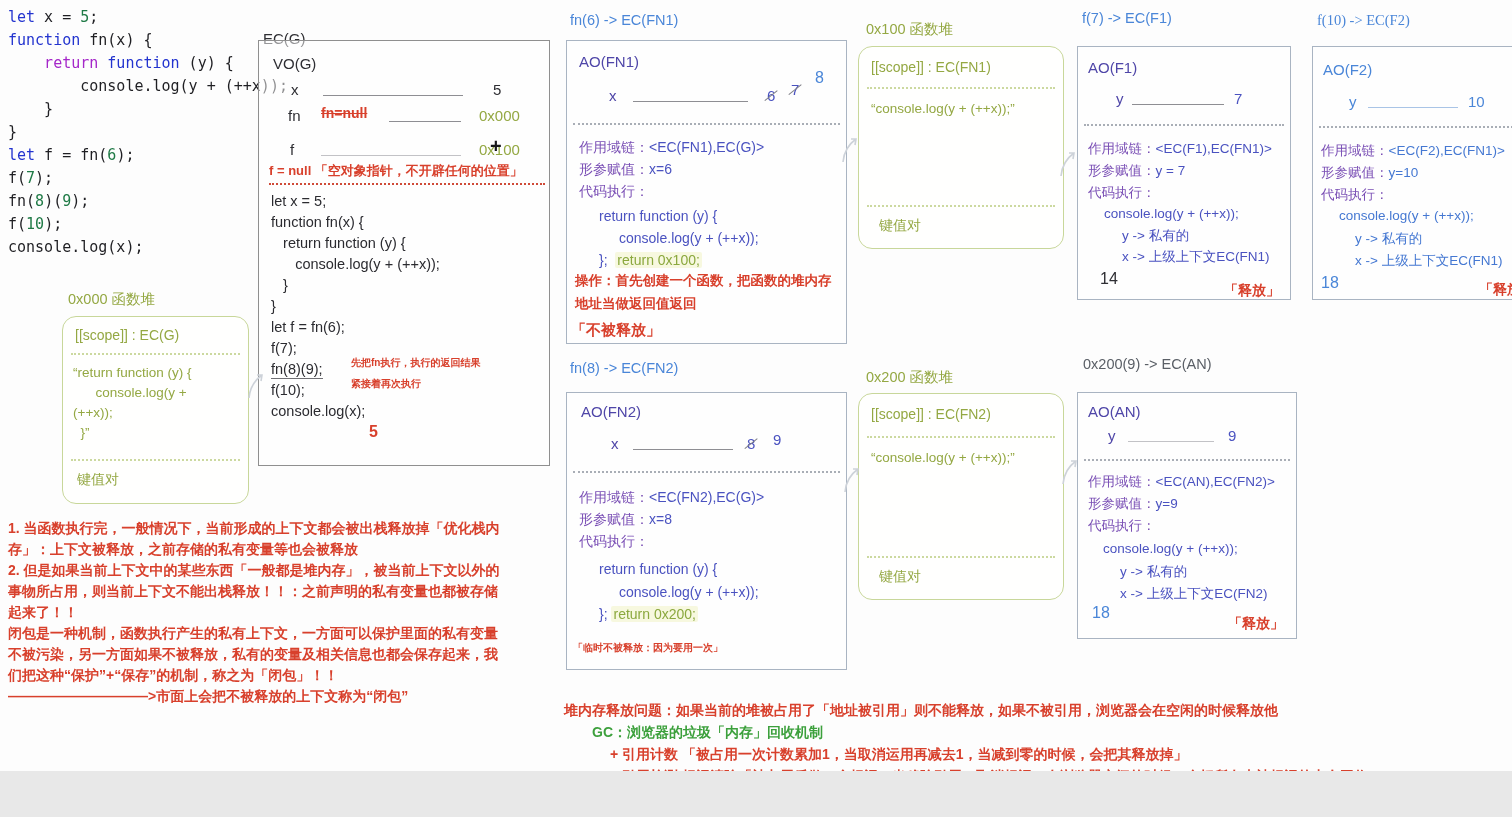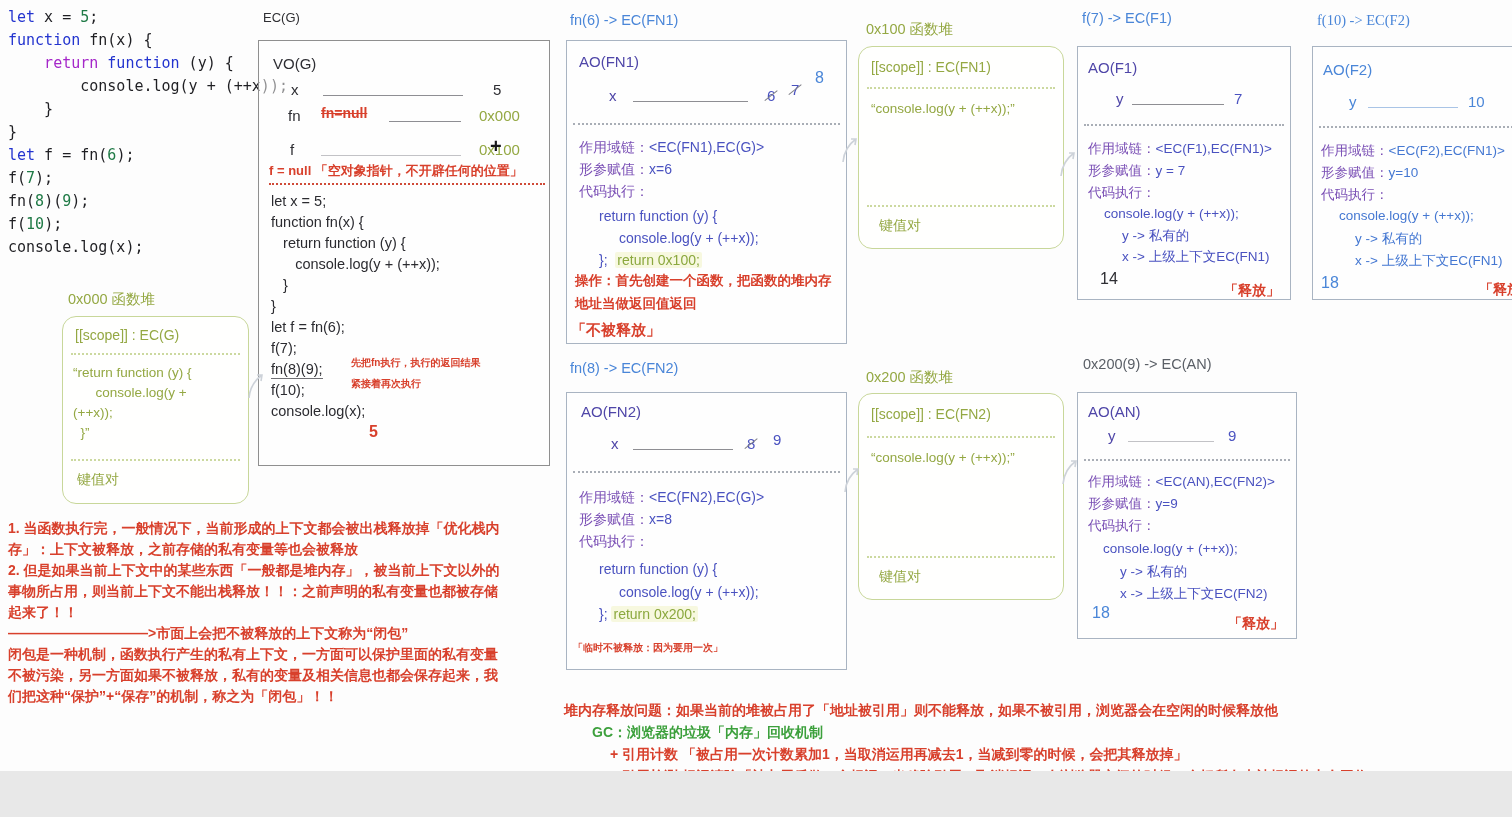--- a/index.html
+++ b/index.html
@@ -11,21 +11,21 @@
            font-size:15px;line-height:23px;color:#1f1f23;}
   .srcline{white-space:pre;}
   .kw{color:#2334cf;}
   .ret{color:#a527c9;}
   .num{color:#1f7a46;}
   
   .box{position:absolute;border:1.4px solid #a9b4c2;background:rgba(255,255,255,.5);}
   .ecgbox{border:1.5px solid #8f8f8f;}
   .gbox{position:absolute;border:1.7px solid #c8d79a;border-radius:14px;background:#fffffe;}
   .hd-blue{position:absolute;font-size:14.5px;color:#4a86d8;white-space:pre;}
-  .hd-dark{position:absolute;font-size:13px;color:#2f2f33;white-space:pre;}
+  .hd-dark{position:absolute;font-size:15px;color:#2f2f33;white-space:pre;margin-top:20px;}
   .hd-green{position:absolute;font-size:14.5px;color:#94a843;white-space:pre;}
   .hd-gray{position:absolute;font-size:14.5px;color:#5a5f66;white-space:pre;}
   .ao{position:absolute;font-size:15px;color:#4f46a8;white-space:pre;}
   .vlbl{position:absolute;font-size:15px;color:#4f46a8;white-space:pre;}
   .vlbl-dark{position:absolute;font-size:15px;color:#2e2e33;white-space:pre;}
   .vline{position:absolute;height:0;border-top:1.5px solid #8e8e93;}
   .vline-lt{border-top-color:#c2c2c6;}
   .vval{position:absolute;font-size:15px;white-space:pre;}
   .indigo{color:#4a52c0;}
   .blue{color:#4a86d8;}
@@ -248,22 +248,22 @@
   <svg class="curl" style="left:1060px;top:458px;" width="20" height="28" viewBox="0 0 20 28">
       <path d="M3 26 C4 14 9 8 16 3 M11 3 L16 3 L15 9" fill="none" stroke="#cdd2d9" stroke-width="1.6"></path>
     </svg>
   <svg class="curl" style="left:246px;top:372px;" width="20" height="28" viewBox="0 0 20 28">
       <path d="M3 26 C4 14 9 8 16 3 M11 3 L16 3 L15 9" fill="none" stroke="#cdd2d9" stroke-width="1.6"></path>
     </svg>
 
   <div class="closure">
     <div>1. 当函数执行完，一般情况下，当前形成的上下文都会被出栈释放掉「优化栈内存」：上下文被释放，之前存储的私有变量等也会被释放</div>
     <div>2. 但是如果当前上下文中的某些东西「一般都是堆内存」，被当前上下文以外的事物所占用，则当前上下文不能出栈释放！！：之前声明的私有变量也都被存储起来了！！</div>
+    <div>闭包是一种机制，函数执行产生的私有上下文，一方面可以保护里面的私有变量不被污染，另一方面如果不被释放，私有的变量及相关信息也都会保存起来，我们把这种“保护”+“保存”的机制，称之为「闭包」！！</div>
     <div>——————————&gt;市面上会把不被释放的上下文称为“闭包”</div>
-    <div>闭包是一种机制，函数执行产生的私有上下文，一方面可以保护里面的私有变量不被污染，另一方面如果不被释放，私有的变量及相关信息也都会保存起来，我们把这种“保护”+“保存”的机制，称之为「闭包」！！</div>
   </div>
 
   <div class="gcnotes" style="width:950px;height:95px;">
     <div class="gcl red" style="left:0;top:0;">堆内存释放问题：如果当前的堆被占用了「地址被引用」则不能释放，如果不被引用，浏览器会在空闲的时候释放他</div>
     <div class="gcl gc-green" style="left:28px;top:22px;">GC：浏览器的垃圾「内存」回收机制</div>
     <div class="gcl red" style="left:46px;top:44px;">+ 引用计数 「被占用一次计数累加1，当取消运用再减去1，当减到零的时候，会把其释放掉」</div>
     <div class="gcl red" style="left:46px;top:66px;">+ 引用检测 标记清除「被占用后做一个标记，当移除引用，取消标记，在浏览器空闲的时候，会把所有未被标记的内存回收」</div>
   </div>
 
   <div class="wm1" style="left:1318px;top:775px;">@稀土掘金技术社区</div>

